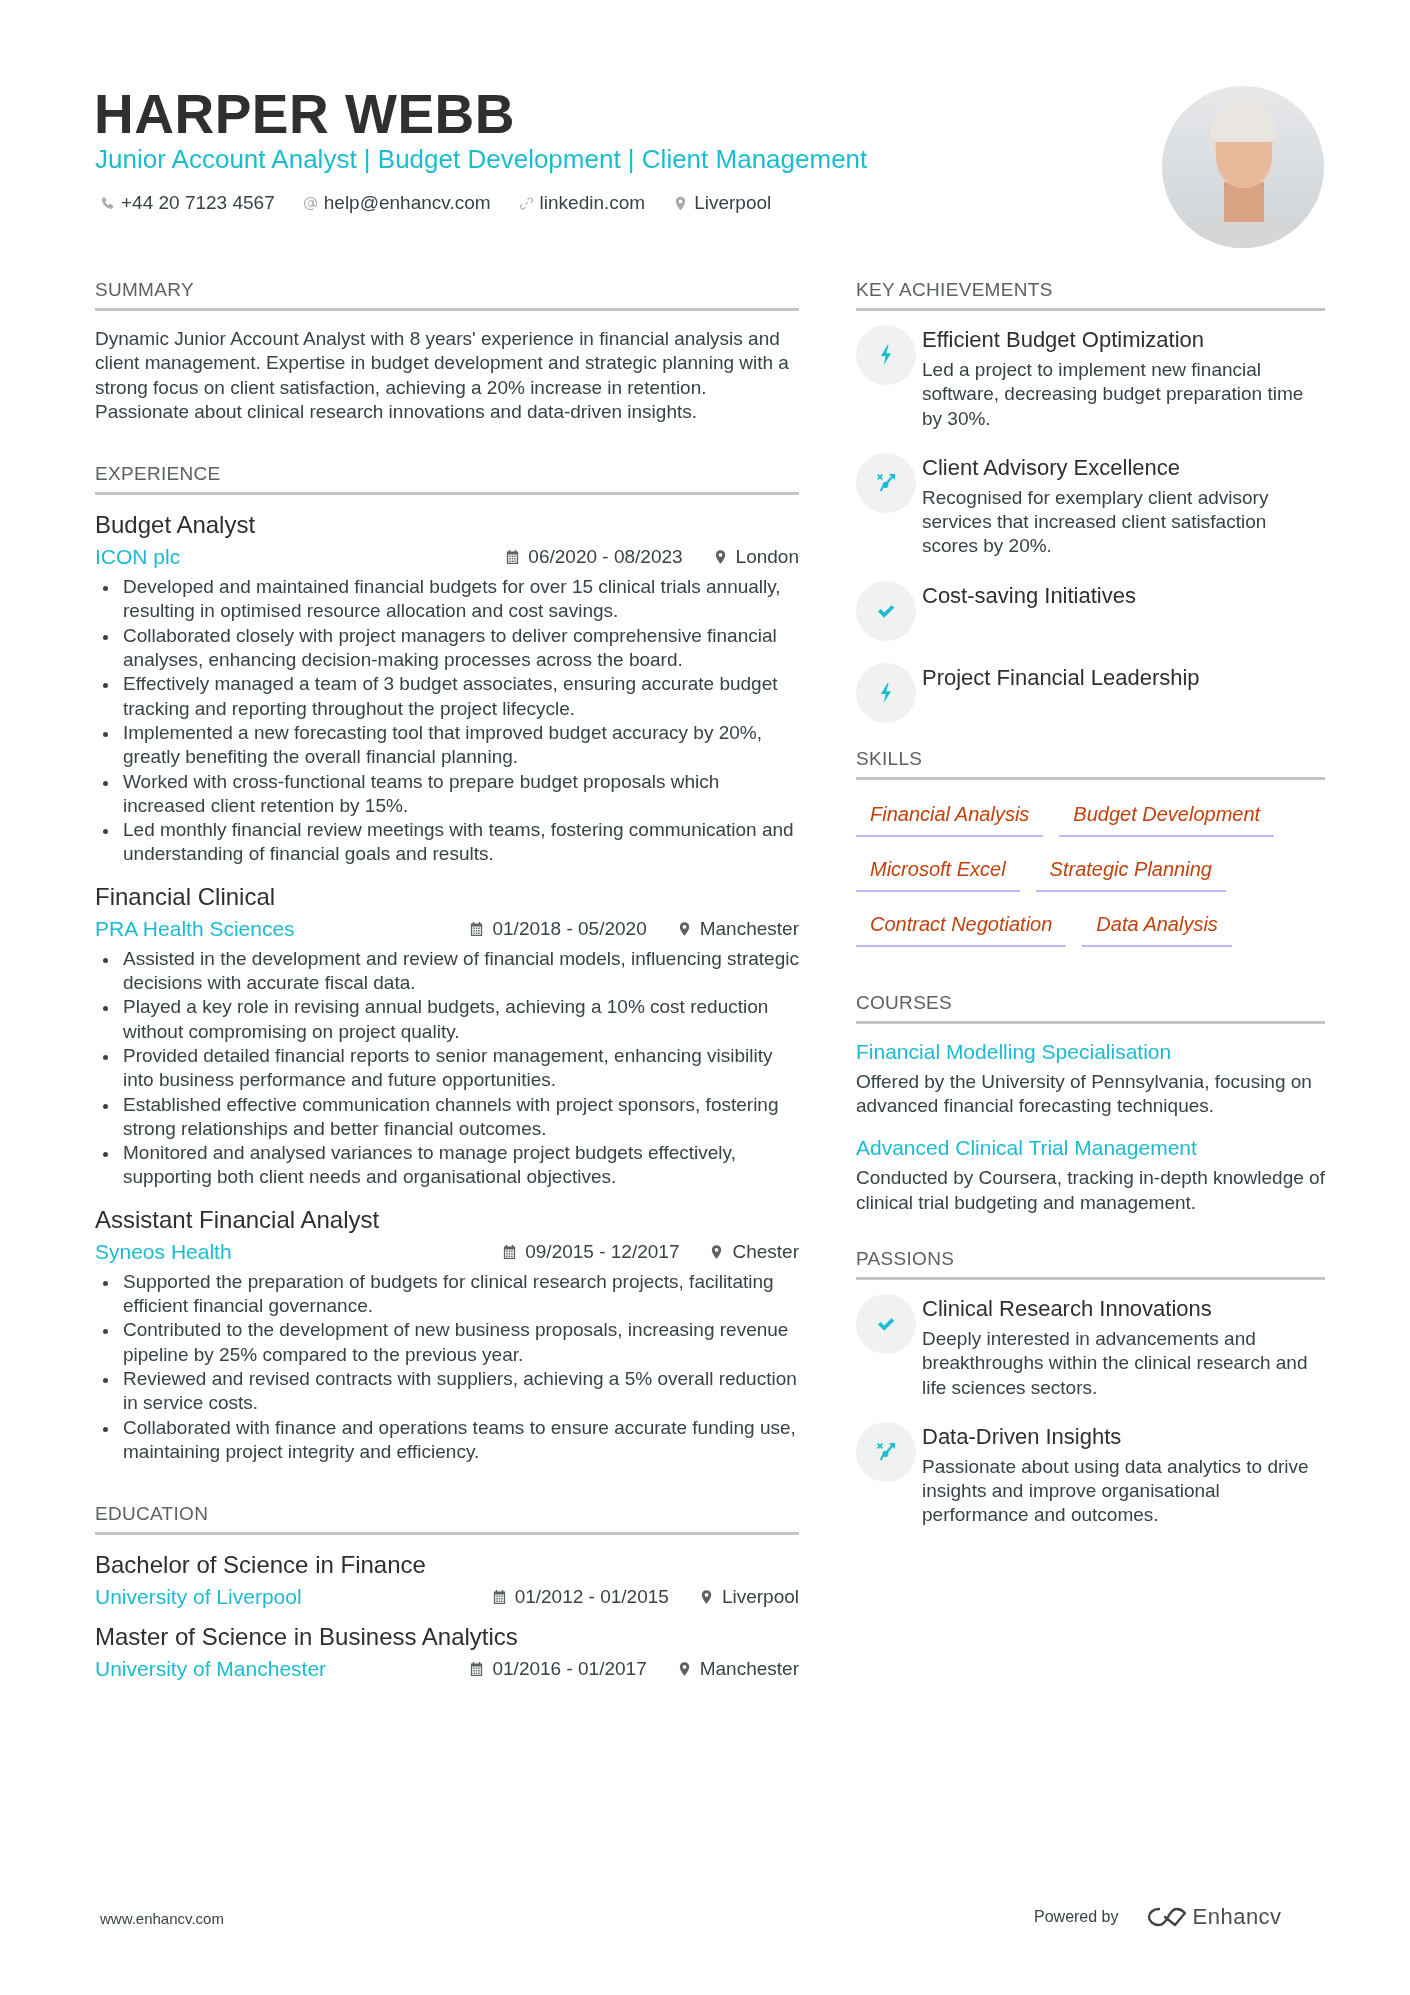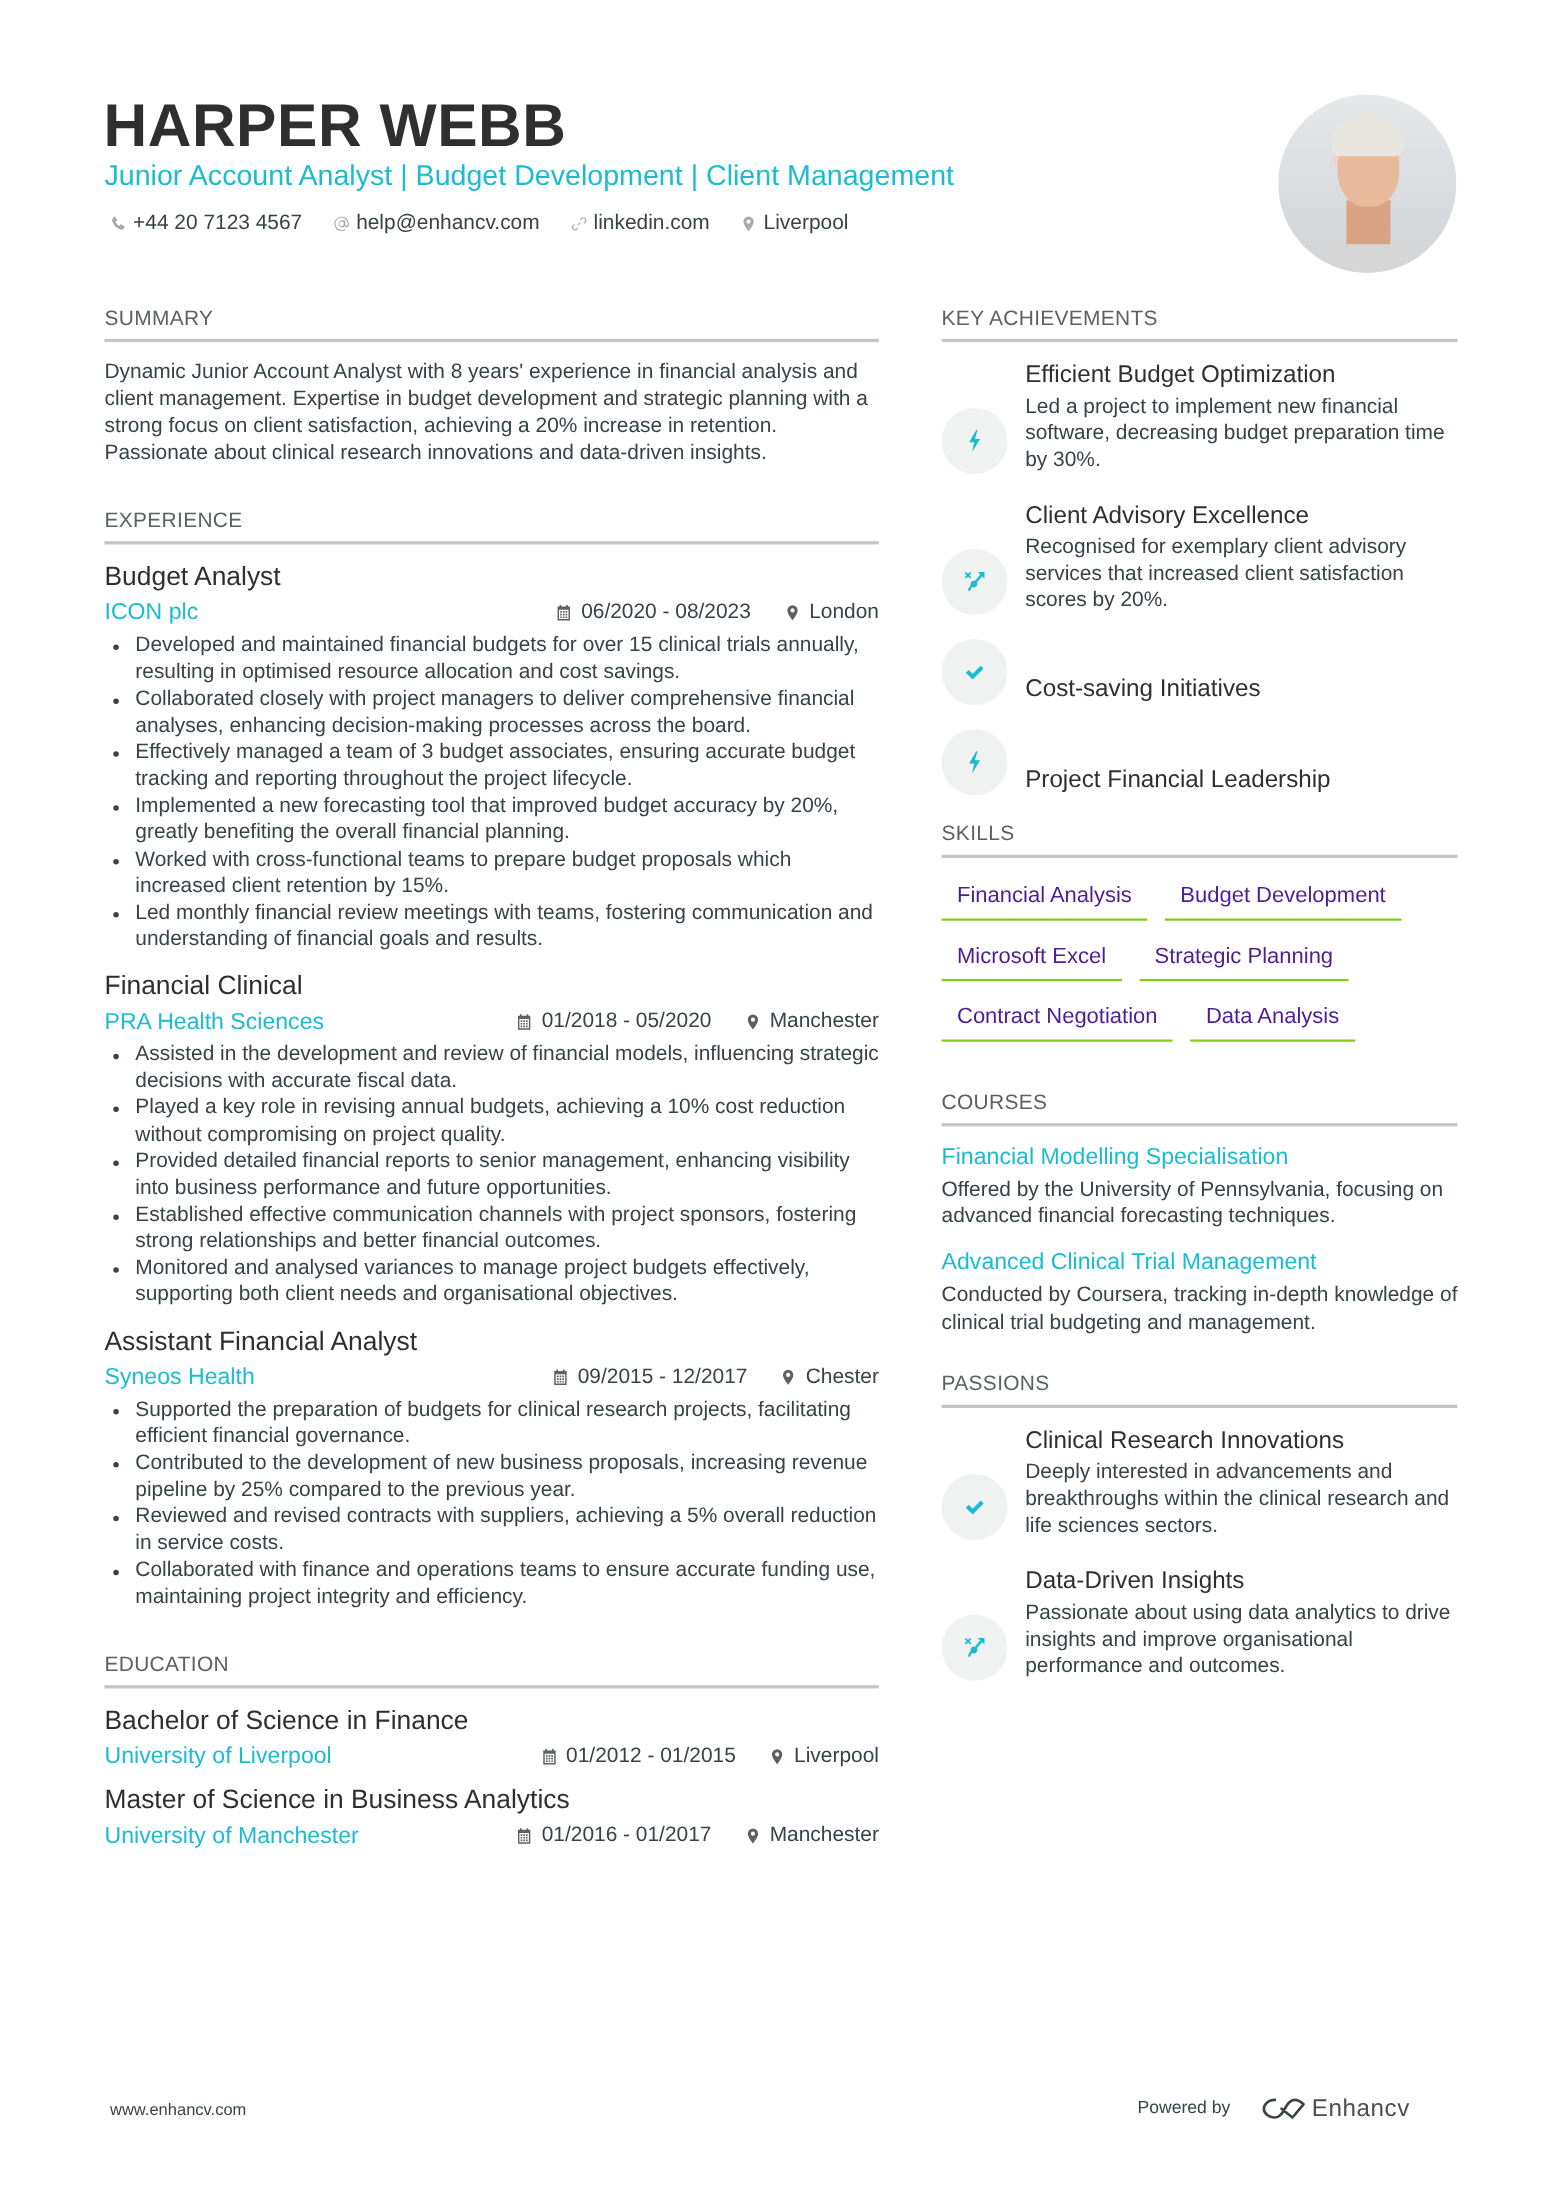--- a/index.html
+++ b/index.html
@@ -35,30 +35,30 @@
   .meta-item svg { width: 15px; height: 16px; fill: #5b6164; }
   .bullets { list-style: none; margin-top: 4px; }
   .bullets li { position: relative; padding-left: 28px; font-size: 19px; line-height: 24.3px; color: #384347; }
   .bullets li::before { content: ""; position: absolute; left: 8px; top: 11px; width: 5px; height: 5px; border-radius: 50%; background: #384347; }
 
   .edu-section { margin-top: 36px; }
   .edu { margin-top: 14px; }
   .edu + .edu { margin-top: 10px; }
 
   .ach-list { margin-top: 14px; }
-  .ach { display: flex; gap: 16px; margin-bottom: 22px; align-items: flex-end; }
+  .ach { display: flex; gap: 6px; margin-bottom: 22px; }
   .ach-icon { flex: none; width: 60px; height: 60px; border-radius: 50%; background: #f0f1f1; display: flex; align-items: center; justify-content: center; }
   .ach-icon svg { width: 24px; height: 24px; fill: #1bbcd1; }
   .ach-body { padding-top: 0; }
   .ach-title { font-size: 22px; color: #2f2f2f; line-height: 30px; }
   .ach-desc { font-size: 19px; line-height: 24.3px; color: #384347; margin-top: 3px; }
 
   .skills-section { margin-top: 10px; }
   .skills { display: flex; flex-wrap: wrap; gap: 0 16px; margin-top: 14px; }
-  .skill { font-size: 20px; color: #4c1d95; padding: 8px 14px 9px 14px; border-bottom: 2px solid #84cc16; margin-bottom: 12px; line-height: 24px; white-space: nowrap; }
+  .skill { font-size: 20px; color: #c2410c; padding: 8px 14px 9px 14px; border-bottom: 2px solid #c4b5fd; margin-bottom: 12px; line-height: 24px; white-space: nowrap; font-style: italic; }
 
   .courses-section { margin-top: 30px; }
   .course { margin-top: 14px; }
   .course + .course { margin-top: 16px; }
   .course-title { font-size: 21px; color: #1bbcd1; line-height: 28px; }
   .course-desc { font-size: 19px; line-height: 24.3px; color: #384347; margin-top: 4px; }
 
   .passions-section { margin-top: 30px; }
 
   .footer-left { position: absolute; left: 100px; top: 1910px; font-size: 15px; color: #384347; }

